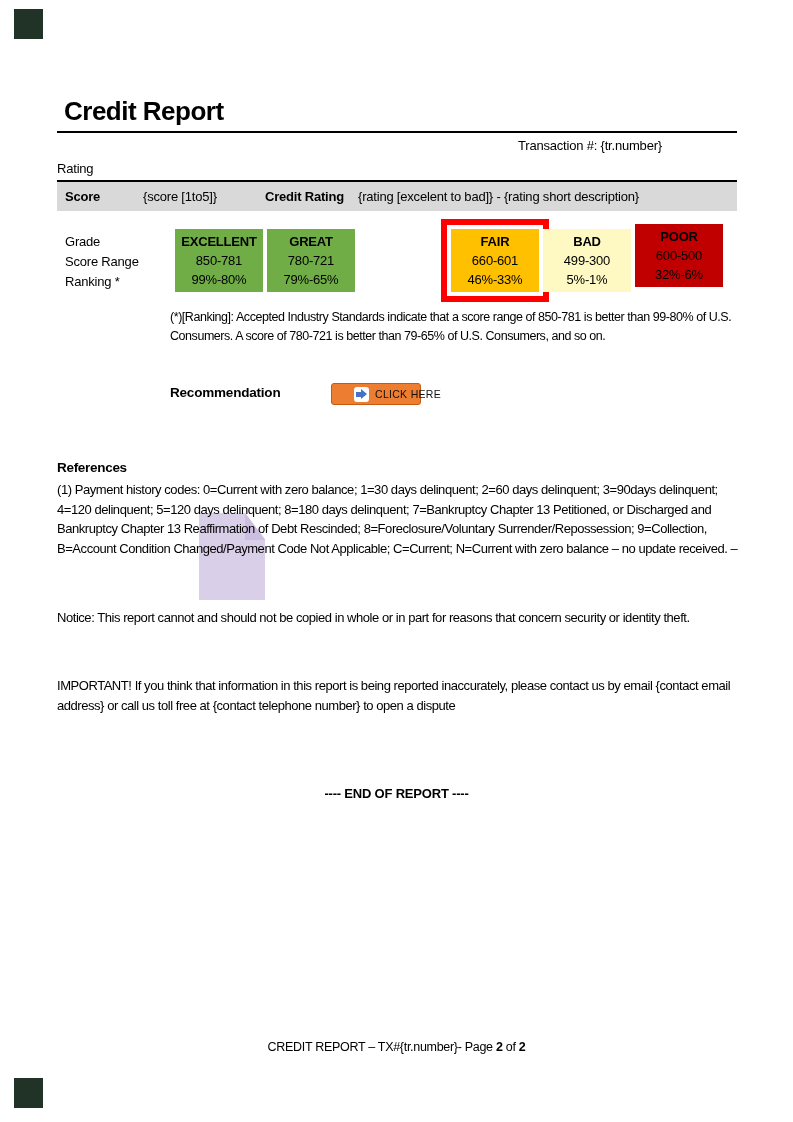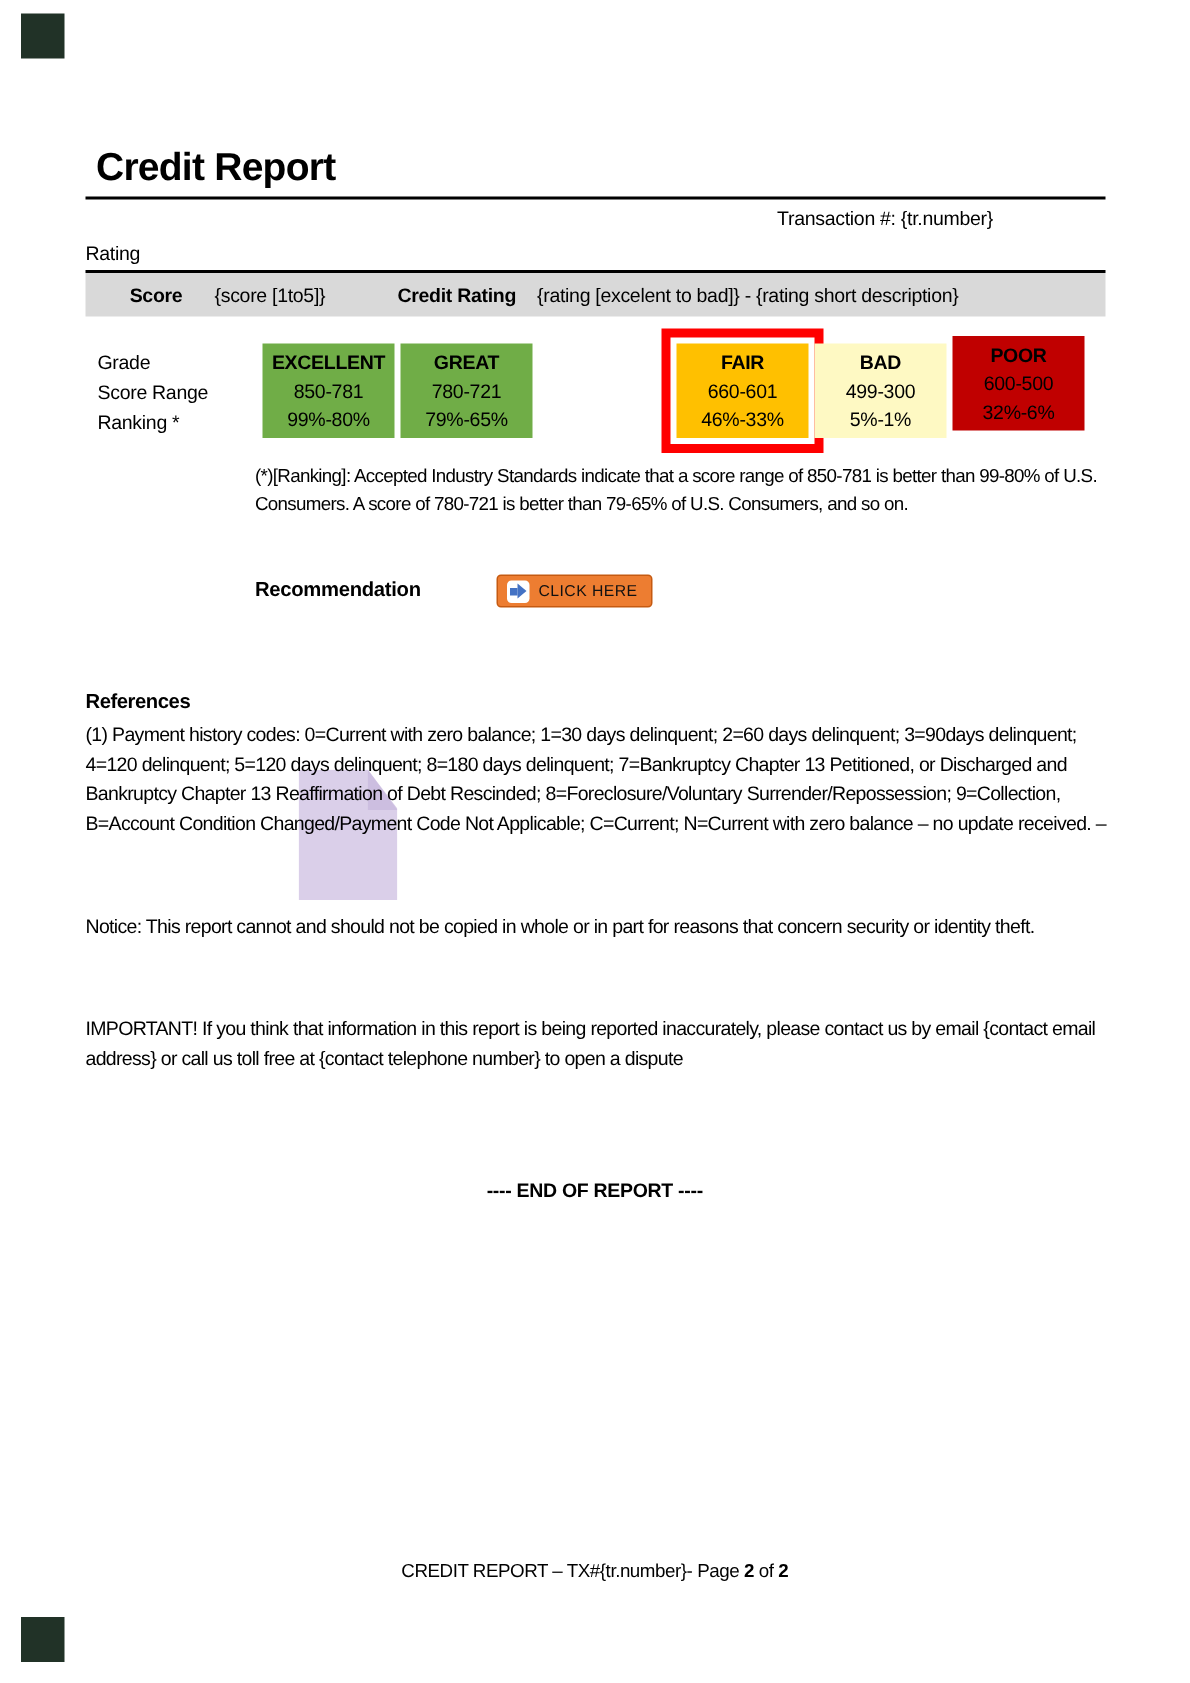--- a/index.html
+++ b/index.html
@@ -19,21 +19,21 @@
   .tx-number { left:440px; top:105px; width:300px; text-align:center; font-size:13px; letter-spacing:-0.2px;margin-top:33px; }
   .title-rule { left:57px; top:131px; width:680px; height:2px; background:#000; }
 
   
   .rating-label { left:57px; top:161px; font-size:13px; letter-spacing:-0.2px; }
   .rating-rule { left:57px; top:180px; width:680px; height:2px; background:#000; }
   .rating-header {
     left:57px; top:182px; width:680px; height:29px; background:#D9D9D9;
     display:flex; align-items:center; font-size:13px; letter-spacing:-0.2px;
   }
-  .rh-c1 { width:86px; padding-left:8px; font-weight:bold;text-align:center; }
+  .rh-c1 { width:86px; padding-left:8px; font-weight:bold; }
   .rh-c2 { width:122px; }
   .rh-c3 { width:93px; font-weight:bold; }
   .rh-c4 { flex:1; }
 
   
   .grade-row-labels { left:65px; top:232px; font-size:13px; line-height:19.8px; letter-spacing:-0.2px; }
   .grade-boxes { left:175px; top:229px; width:560px; height:64px; }
   .grade-box {
     position:absolute; top:0; width:88px; height:63px;
     display:flex; flex-direction:column; align-items:center; justify-content:center;
@@ -41,23 +41,23 @@
   }
   .grade-box .grade-name { font-weight:bold; }
   .grade-box.highlighted { box-shadow: 0 0 0 4px #ffffff, 0 0 0 10px #FF0000; }
   .grade-box.raised { top:-5px; }
 
   .footnote { left:170px; top:308px; width:578px; font-size:12.5px; line-height:19px; letter-spacing:-0.45px; }
 
   
   .rec-label { left:170px; top:385px; font-size:13.5px; font-weight:bold; letter-spacing:-0.2px; }
   .click-btn {
-    left:331px; top:383px; width:104px; height:22px;
+    left:331px; top:383px; width:90px; height:22px;
     background:#ED7D31; border:1px solid #C55A11; border-radius:3px;
-    display:flex; align-items:center; gap:6px; padding:0 6px; cursor:pointer;
+    display:flex; align-items:center; gap:6px; padding:0 22px; cursor:pointer;
   }
   .btn-icon {
     width:15px; height:15px; background:#ffffff; border-radius:3px;
     display:flex; align-items:center; justify-content:center; flex:0 0 auto;
   }
   .arr-body { width:5px; height:5px; background:#4472C4; display:inline-block; }
   .arr-head {
     width:0; height:0; display:inline-block;
     border-left:6px solid #4472C4; border-top:5px solid transparent; border-bottom:5px solid transparent;
   }

